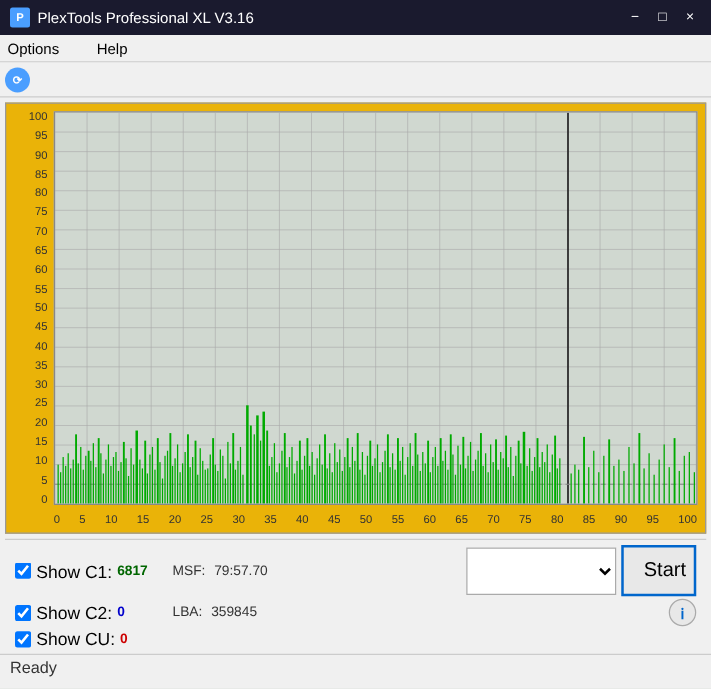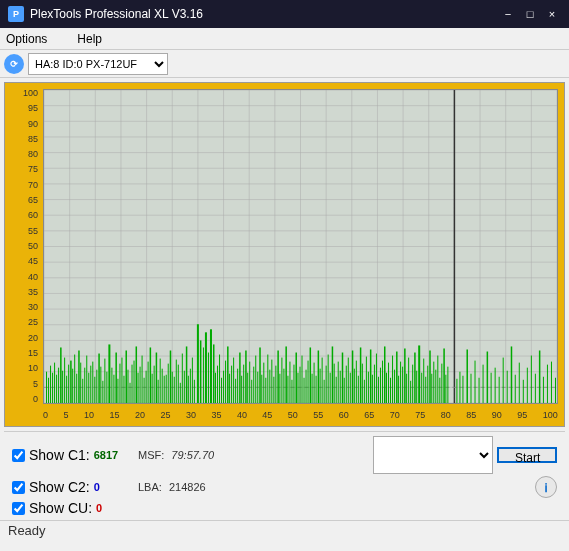--- a/index.html
+++ b/index.html
@@ -216,24 +216,24 @@
       background: white;
       font-size: 11px;
       padding: 18px 2px;
       width: 120px;
       cursor: pointer;
     }
     .btn-start {
       background: #e8e8e8;
       border: 2px solid #0066cc;
       color: #000;
-      font-size: 12px;
+      font-size: 16px;
       padding: 2px 16px;
       cursor: pointer;
-      height: 16px;
+      height: 41px;
       width: 60px;
     }
 
     .btn-row {
       display: flex;
       gap: 4px;
       align-items: center;
     }
     .btn-preferences {
       background: #e8e8e8;
@@ -287,23 +287,20 @@
   </div>
 </div>
 
 <div class="menu-bar">
   <div class="menu-item">Options</div>
   <div class="menu-item">Help</div>
 </div>
 
 <div class="toolbar">
   <div class="toolbar-icon">⟳</div>
-  <select class="toolbar-select select-device">
-    <option>HA:8 ID:0  PX-712UF</option>
-  </select>
 </div>
 
 <div class="chart-container">
 
   <div class="y-axis-labels">
     <span class="y-label">100</span>
     <span class="y-label">95</span>
     <span class="y-label">90</span>
     <span class="y-label">85</span>
     <span class="y-label">80</span>
@@ -637,21 +634,21 @@
 <div class="info-panel">
 
   <div class="info-row">
     <label class="checkbox-label">
       <input type="checkbox" checked="" style="">
       <span class="label-text">Show C1:</span>
       <span class="value-c1">6817</span>
     </label>
     <span class="info-line">
       <span>MSF:</span>
-      <span style="margin-left:4px;font-style:italic;">79:57.70</span>
+      <span style="margin-left:4px;">79:57.70</span>
     </span>
     <div style="flex:1"></div>
     <div class="controls-right">
       <div class="btn-row">
         <select class="speed-select">
           <option>10-24 X CAV</option>
           <option>4 X</option>
           <option>8 X</option>
           <option>16 X</option>
           <option>24 X</option>
@@ -663,21 +660,21 @@
   </div>
 
   <div class="info-row">
     <label class="checkbox-label">
       <input type="checkbox" checked="" style="">
       <span class="label-text">Show C2:</span>
       <span class="value-c2">0</span>
     </label>
     <span class="info-line">
       <span>LBA:</span>
-      <span style="margin-left:4px;">214826</span>
+      <span style="margin-left:4px;">359845</span>
     </span>
     <div style="flex:1"></div>
     <div class="btn-row">
       <button class="btn-info">ℹ</button>
     </div>
   </div>
 
   <div class="info-row">
     <label class="checkbox-label">
       <input type="checkbox" checked="" style="">

